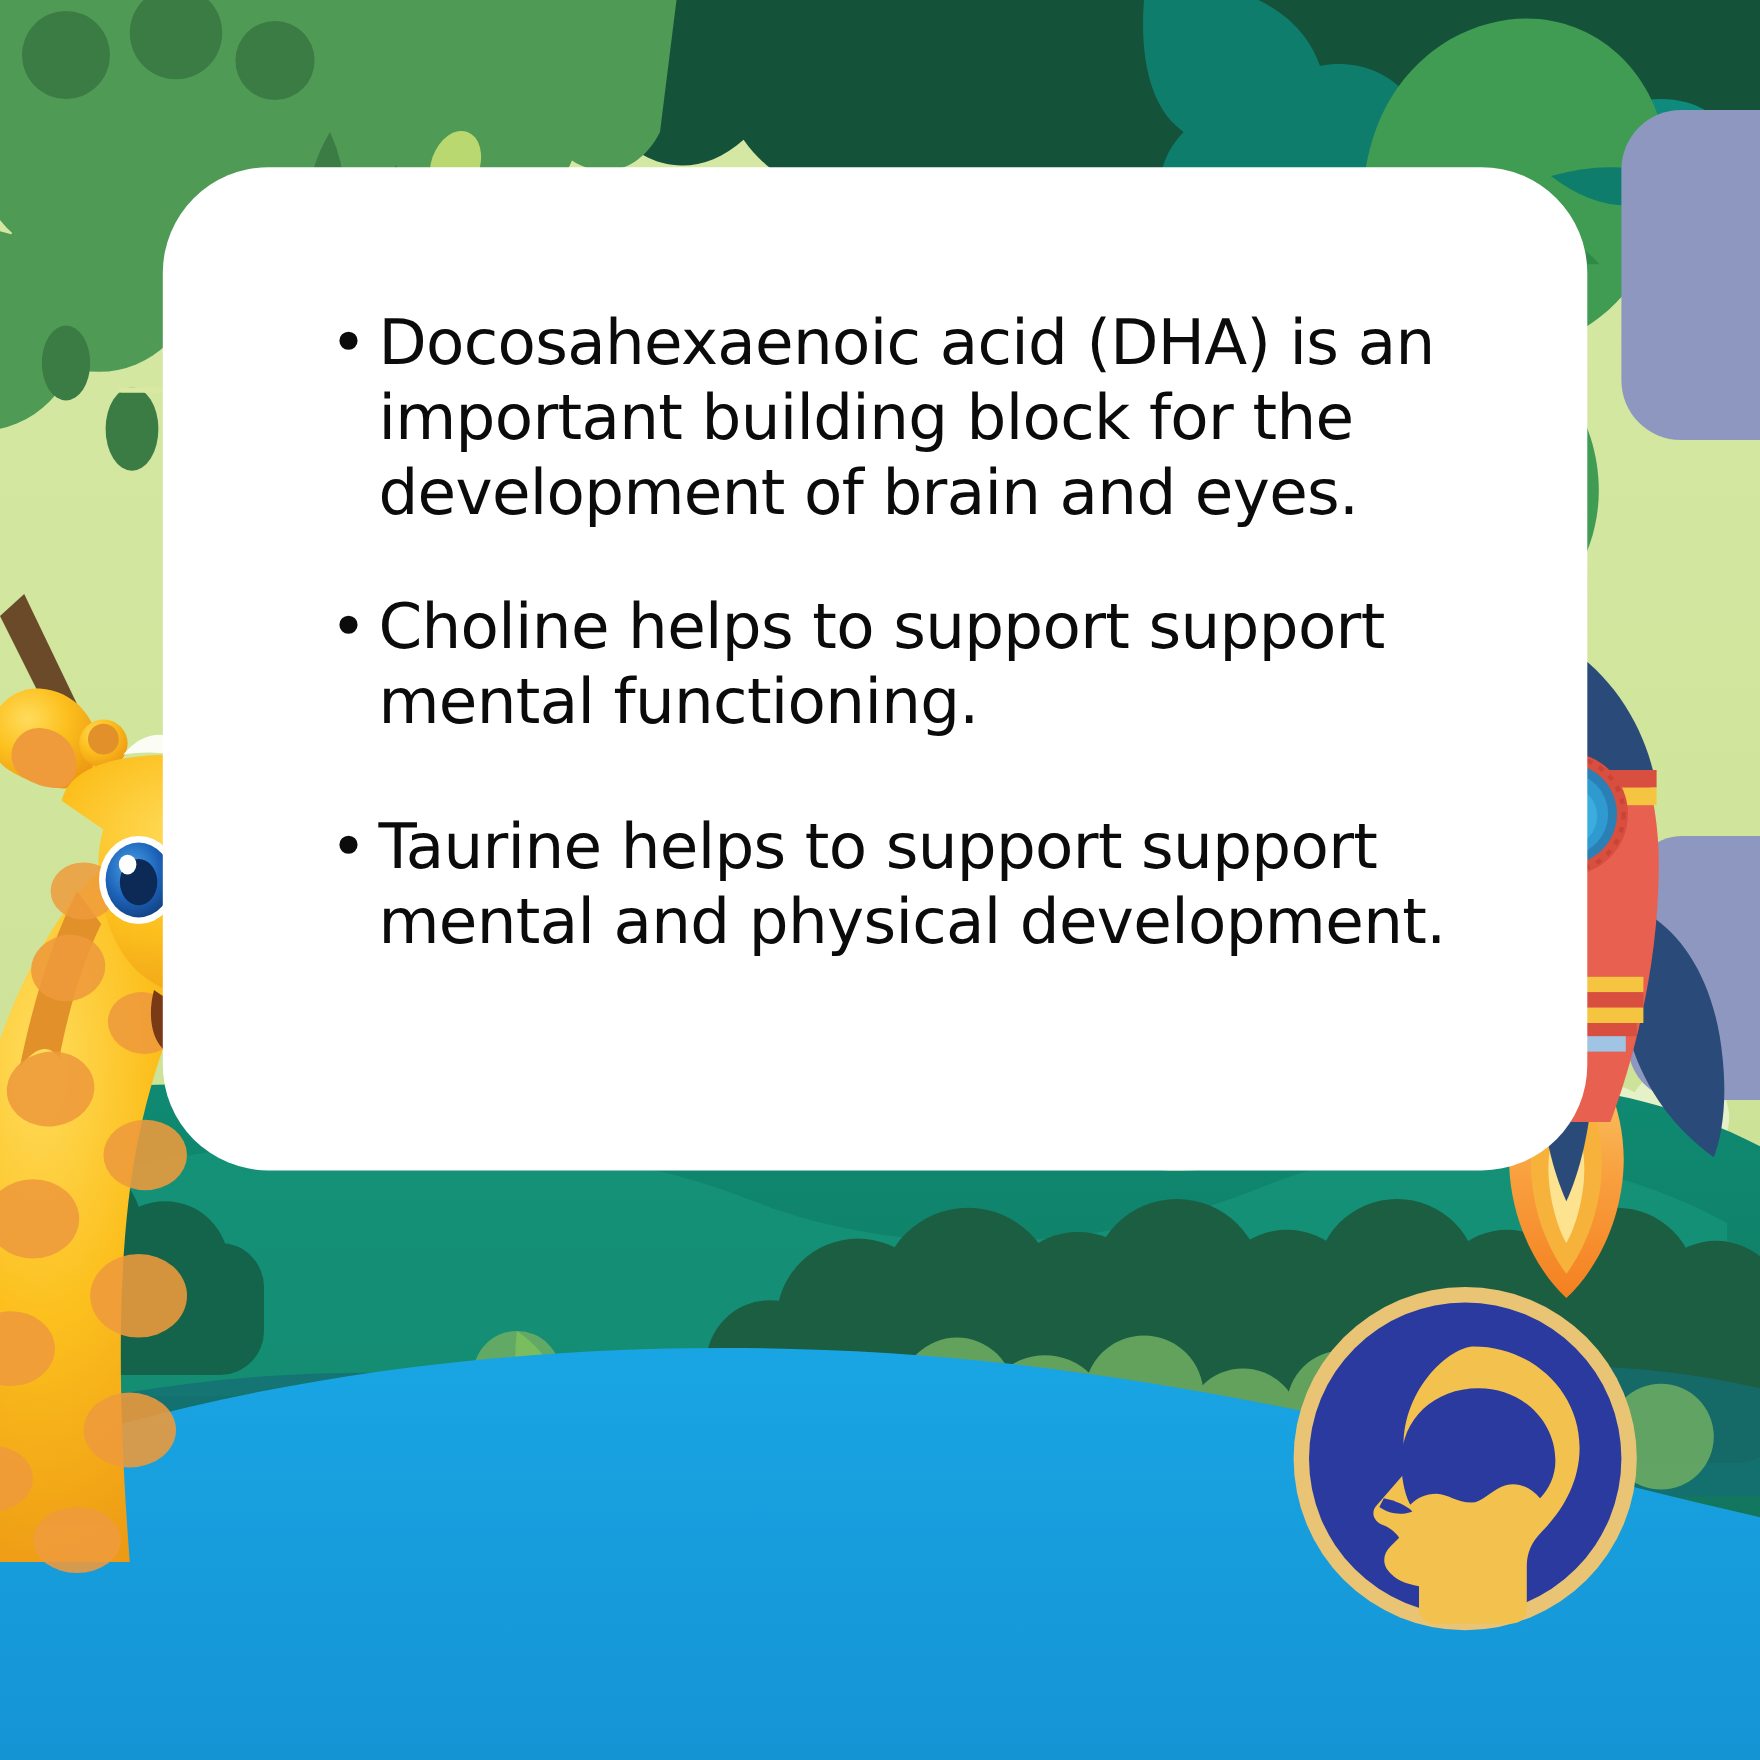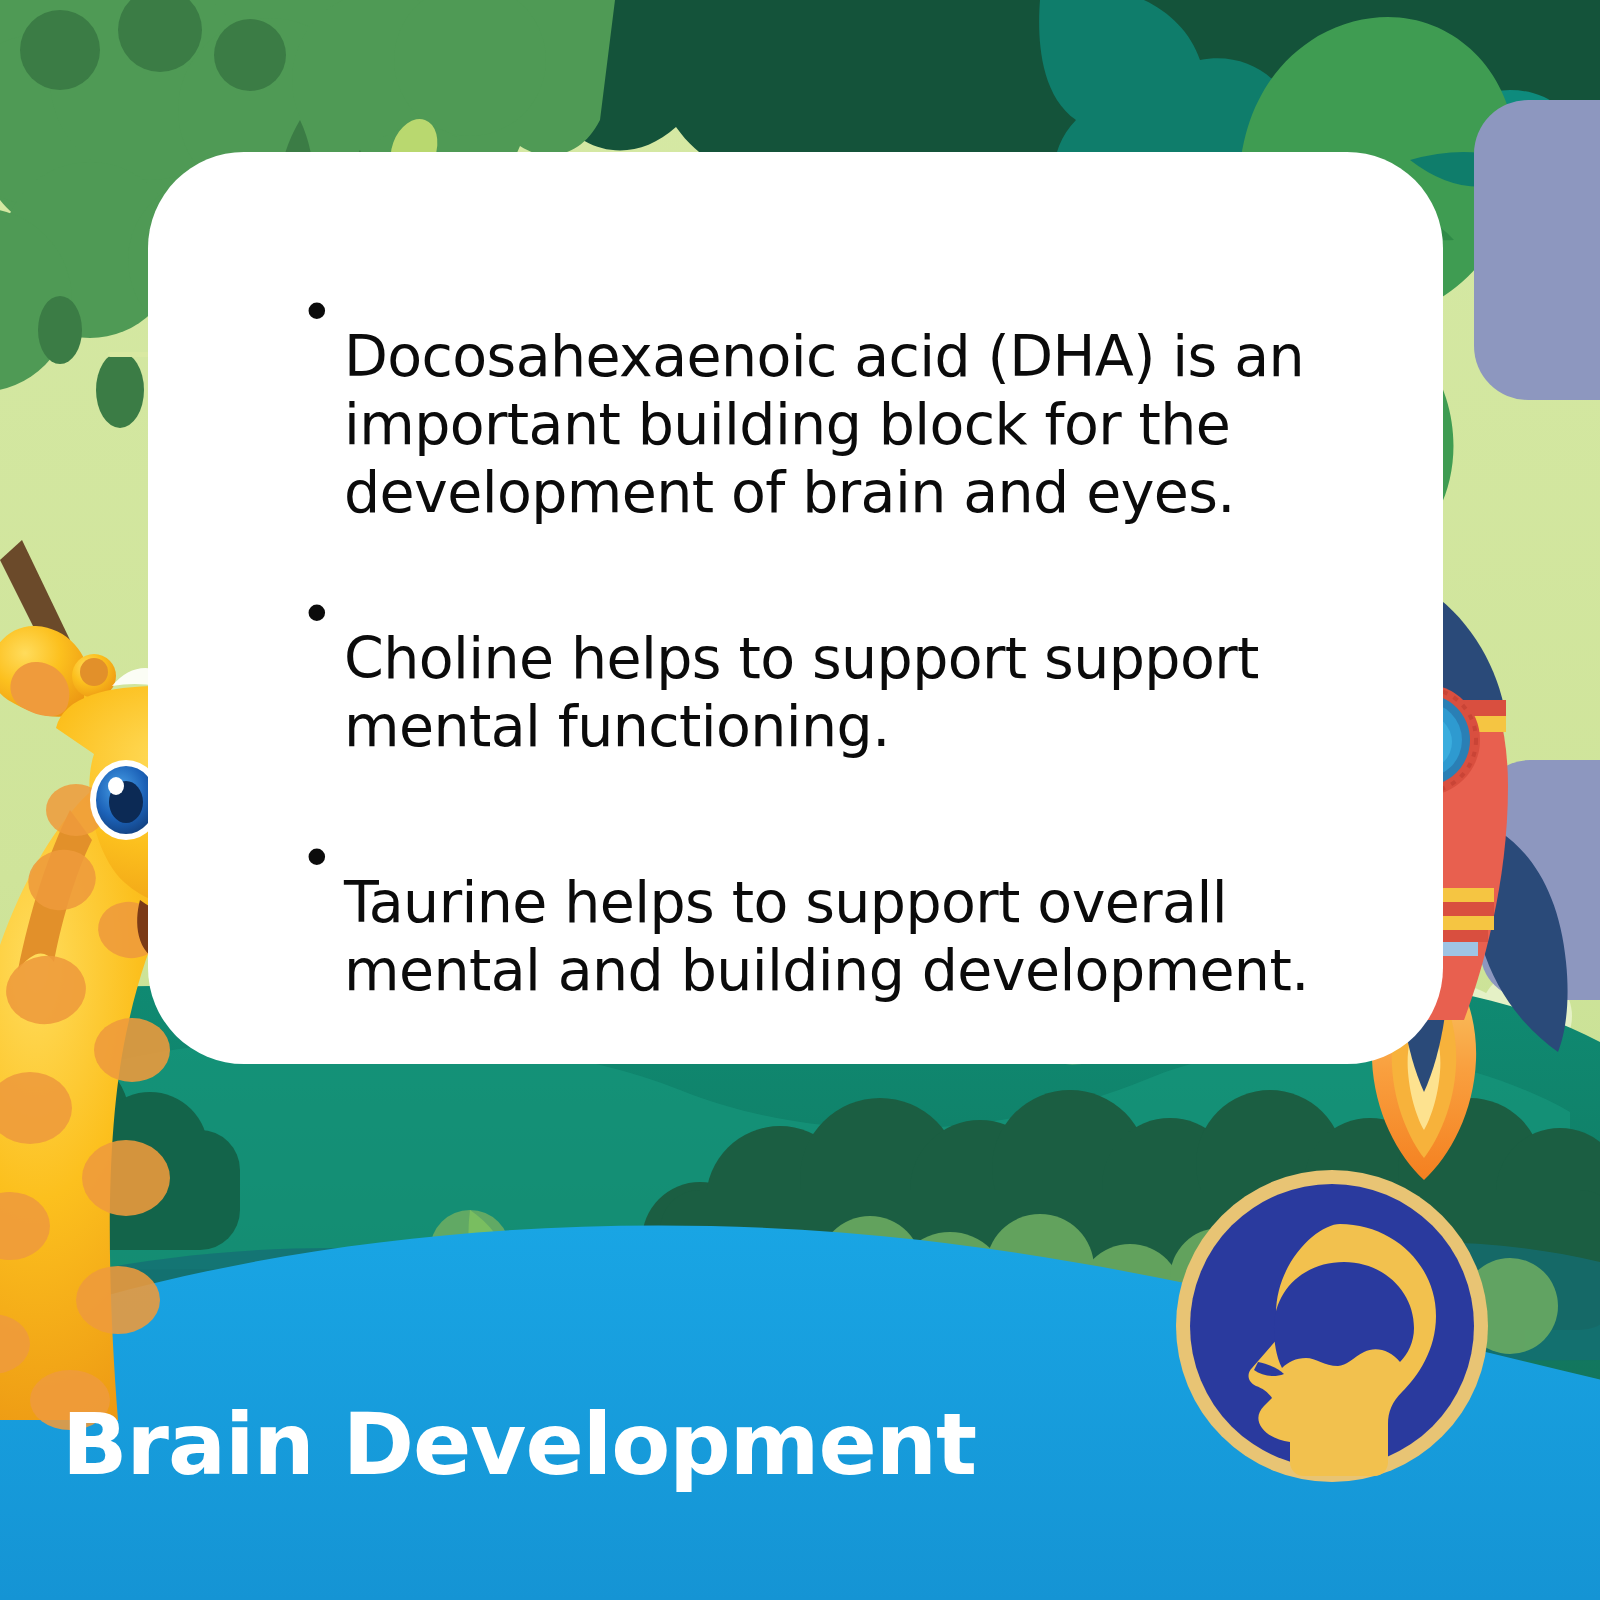--- a/index.html
+++ b/index.html
@@ -38,21 +38,21 @@
     letter-spacing:-0.6px;
     font-weight:400;
   }
   .bullet .dot{
     flex:0 0 auto;
     width:44px;
     text-align:left;
     font-size:57px;
     line-height:68px;
   }
-  .bullet .txt{flex:1 1 auto;margin-top:44px;}
+  .bullet .txt{flex:1 1 auto;}
   .b1{margin-bottom:54px;}
   .b2{margin-bottom:64px;}
 
   
   .band-title{
     position:absolute;
     left:62px;top:1398px;
     color:#ffffff;
     font-family:"DejaVu Sans", sans-serif;
     font-size:86px;
@@ -388,25 +388,24 @@
     <div class="bullet b1">
       <span class="dot">•</span>
       <span class="txt">Docosahexaenoic acid (DHA) is an important building block for the development of brain and eyes.</span>
     </div>
     <div class="bullet b2">
       <span class="dot">•</span>
       <span class="txt">Choline helps to support support mental functioning.</span>
     </div>
     <div class="bullet b3">
       <span class="dot">•</span>
-      <span class="txt">Taurine helps to support overall mental and building development.</span>
+      <span class="txt">Taurine helps to support support mental and physical development.</span>
     </div>
   </div>
 
-  <div class="band-title">Brain Development</div>
 
   <svg class="badge" viewBox="0 0 320 320">
     <circle cx="160" cy="160" r="156" fill="#e8c474"></circle>
     <circle cx="160" cy="160" r="142" fill="#2a3a9e"></circle>
     <g fill="#f2c14e">
 
       <path d="M168,58
         c52,0 96,40 96,92
         c0,34 -18,60 -34,76
         c-10,10 -14,20 -14,32

